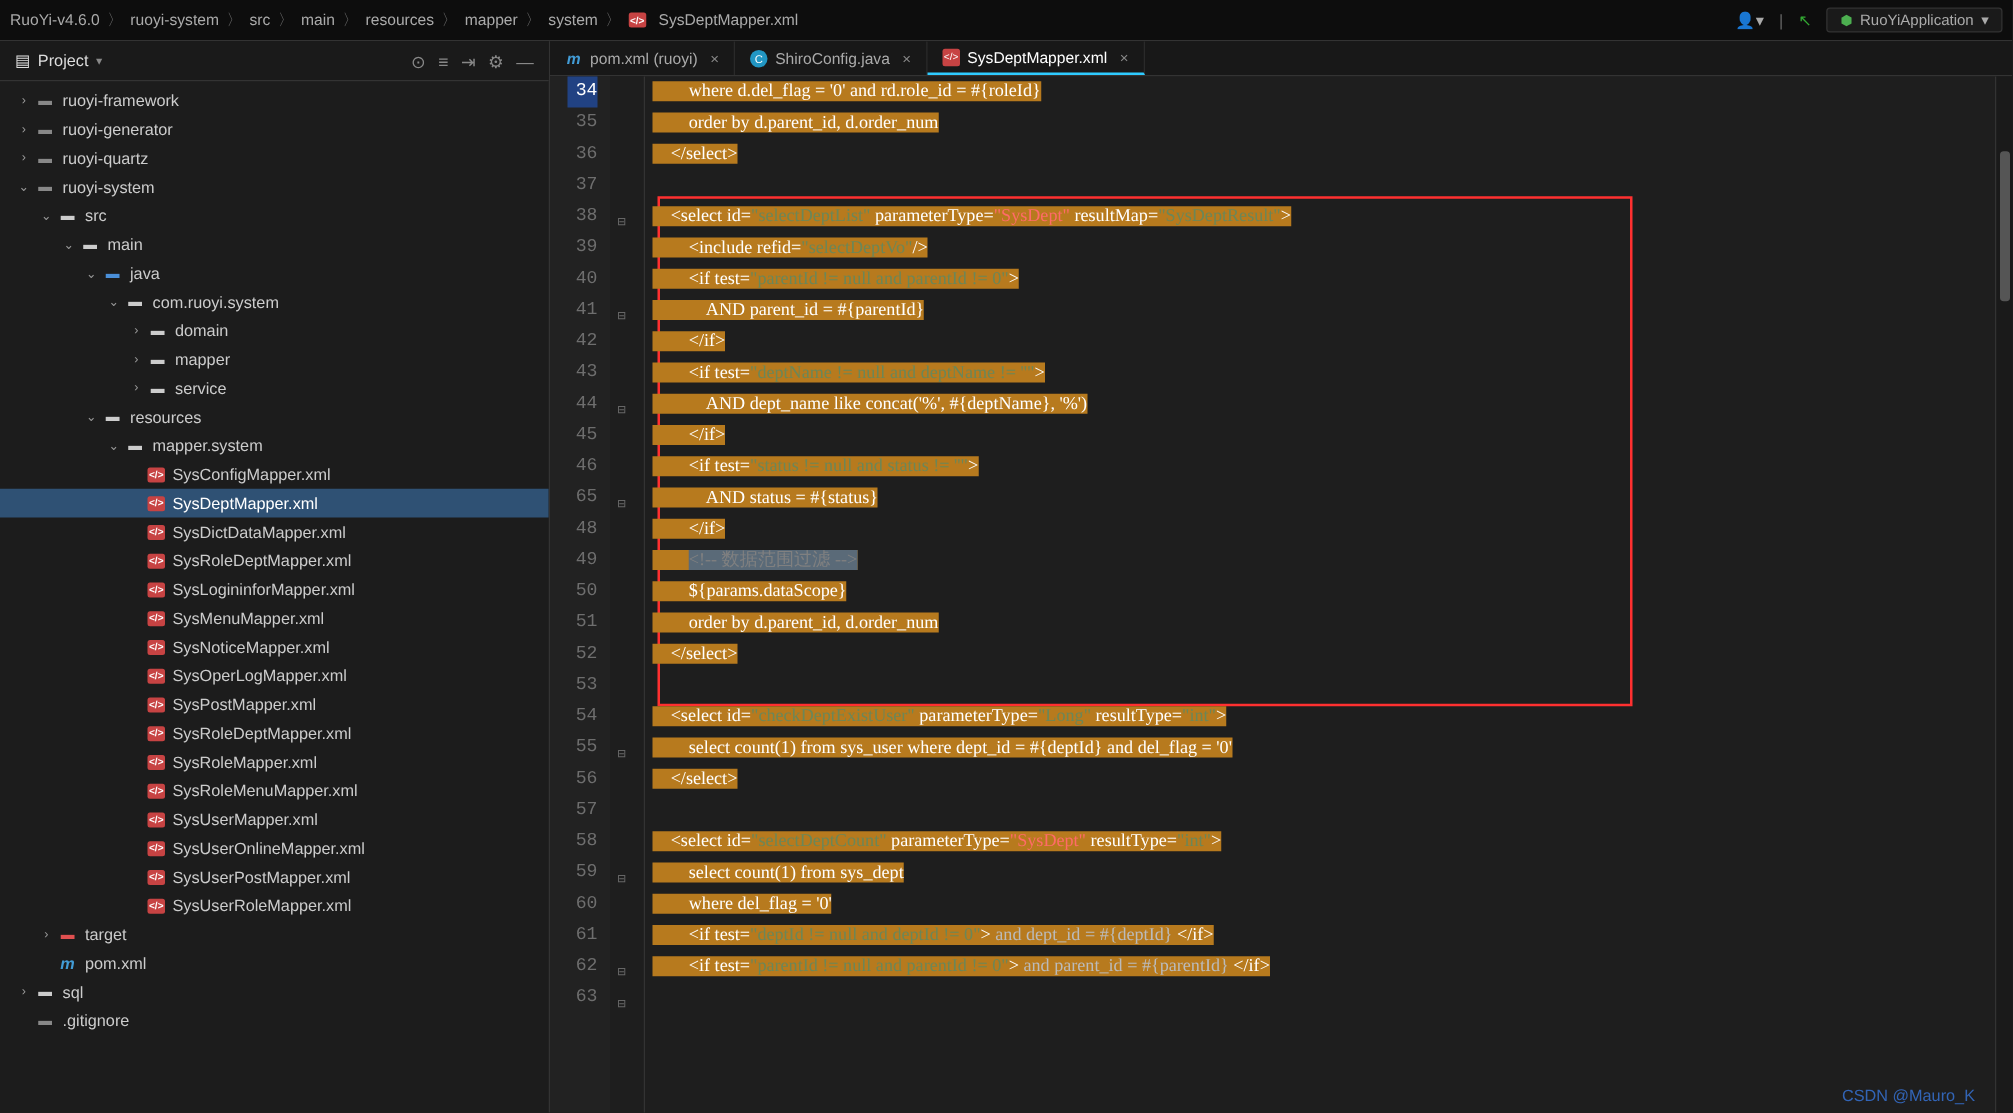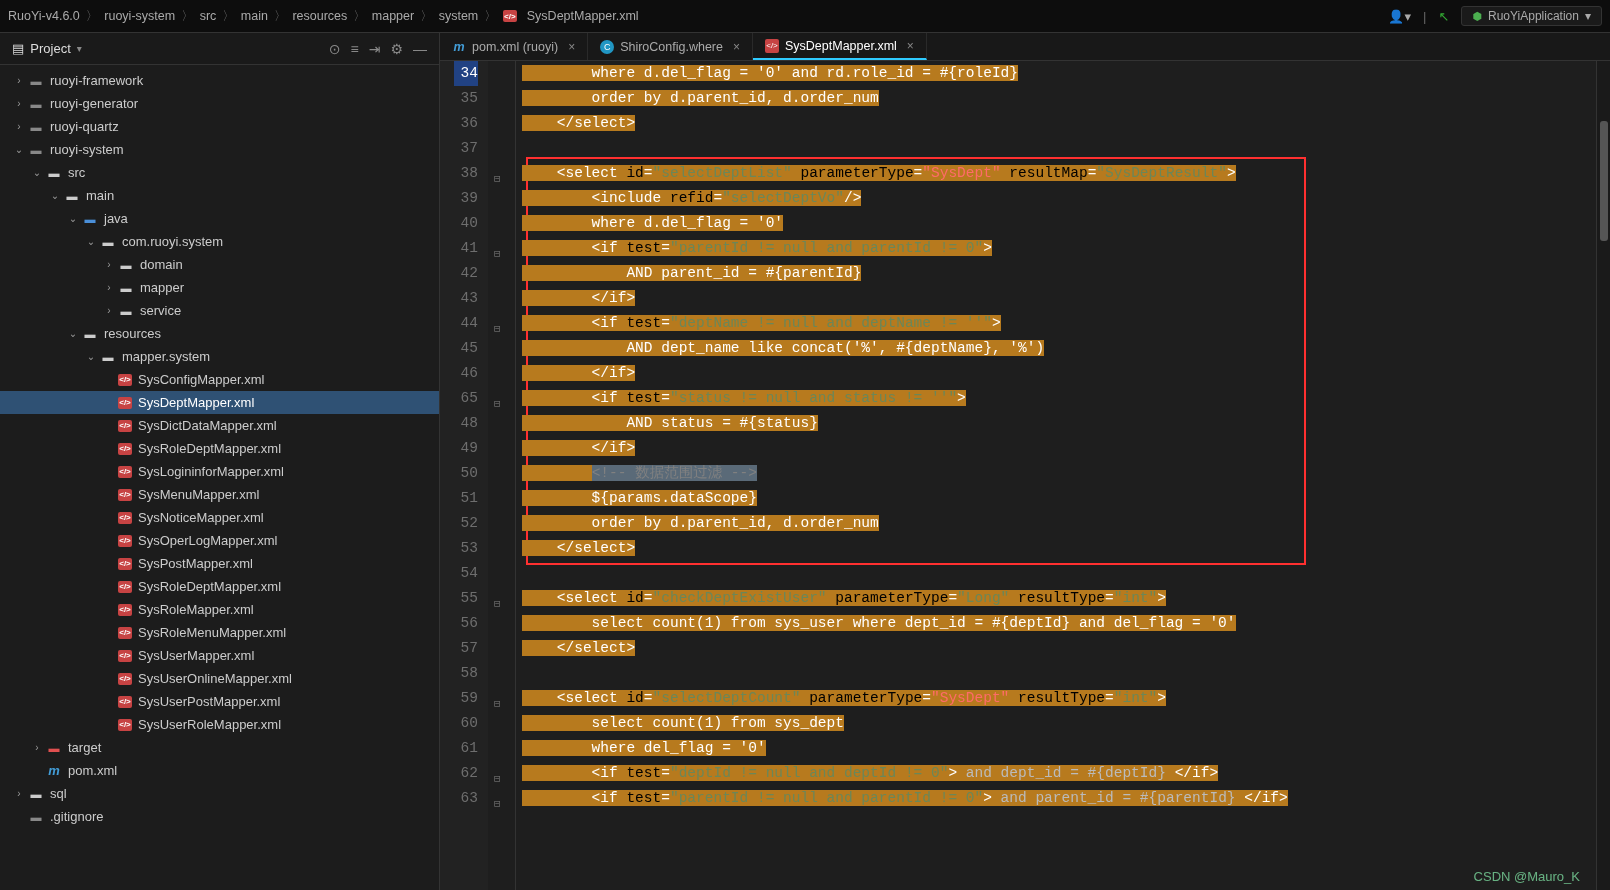--- a/index.html
+++ b/index.html
@@ -44,30 +44,30 @@
 
 .code-area { flex: 1; display: flex; font-family: "Consolas","Courier New",monospace; font-size: 14.5px; line-height: 25px; overflow: hidden; position: relative;}
 .gutter { background: #222; color: #6e6e6e; text-align: right; padding: 0 10px 0 14px; user-select: none; min-width: 48px;}
 .gutter .ln { height: 25px; position: relative;}
 .gutter .ln.highlight { background: #214283; color: #fff;}
 .gutter .arrow-mark { position: absolute; right: -22px; color: #3ea03e; font-size: 16px;}
 .fold-col { width: 28px; background: #1e1e1e; border-right: 1px solid #333; position: relative;}
 .fold-mark { position: absolute; left: 6px; color: #666; font-size: 11px;}
 
 .code { flex: 1; position: relative; overflow: hidden; padding-left: 6px;}
-.code-line { height: 25px; white-space: pre; position: relative;}
+.code-line { height: 25px; white-space: pre; position: relative; font-family: Liberation Serif, serif;}
 .hl-bg { background: #b77a1e; color: #fff;}
-.t-attr { color: #000000; }
+.t-attr { color: #ffffff; }
 .t-str { color: #6a8759; }
 .t-str-red { color: #ff6b68; }
 .t-text { color: #bbb; }
 .t-comment { color: #808080; background: #5a6a78;}
 .red-box { position: absolute; border: 2px solid #ff3030; pointer-events: none;}
 
-.watermark { position: absolute; bottom: 6px; right: 30px; color: #86efac; font-size: 13px; font-family: Arial; opacity: 0.7;}
+.watermark { position: absolute; bottom: 6px; right: 30px; color: #3b82f6; font-size: 13px; font-family: Arial; opacity: 0.7;}
 
 .vscroll { width: 14px; background: #1a1a1a; border-left: 1px solid #333; position: relative;}
 .vscroll-thumb { position: absolute; width: 8px; left: 3px; background: #555; border-radius: 3px;}
 </style>
 </head>
 <body>
 
 <div class="topbar">
   <div class="breadcrumb" id="breadcrumb">
       <span>RuoYi-v4.6.0</span>
@@ -286,21 +286,21 @@
 
   <div class="editor">
     <div class="tabs" id="tabs">
         <div class="tab">
           <span class="ticon" style="color: rgb(66, 156, 214); font-weight: bold; font-style: italic;">m</span>
           <span>pom.xml (ruoyi)</span>
           <span class="close">×</span>
         </div>
         <div class="tab">
           <span class="ticon" style="background: rgb(33, 150, 195); border-radius: 50%; color: rgb(255, 255, 255); font-size: 9px;">C</span>
-          <span>ShiroConfig.where</span>
+          <span>ShiroConfig.java</span>
           <span class="close">×</span>
         </div>
         <div class="tab active">
           <span class="ticon" style="background: rgb(199, 67, 67); color: rgb(255, 255, 255); font-size: 8px; padding: 1px 2px; border-radius: 2px;">&lt;/&gt;</span>
           <span>SysDeptMapper.xml</span>
           <span class="close">×</span>
         </div>
       </div>
     <div class="code-area">
       <div class="gutter" id="gutter">
@@ -368,21 +368,20 @@
           <div class="fold-mark" style="top: 731px;">⊟</div>
         </div>
       <div class="code" id="code">
         <div class="red-box" id="redbox" style="top: 96px; left: 10px; width: 780px; height: 408px;"></div>
       <div class="code-line"><span class="hl-bg">        where d.del_flag = '0' and rd.role_id = #{roleId}</span></div>
           <div class="code-line"><span class="hl-bg">        order by d.parent_id, d.order_num</span></div>
           <div class="code-line"><span class="hl-bg">    &lt;/select&gt;</span></div>
           <div class="code-line"></div>
           <div class="code-line"><span class="hl-bg">    &lt;select <span class="t-attr">id</span>=<span class="t-str">"selectDeptList"</span> <span class="t-attr">parameterType</span>=<span class="t-str-red">"SysDept"</span> <span class="t-attr">resultMap</span>=<span class="t-str">"SysDeptResult"</span>&gt;</span></div>
           <div class="code-line"><span class="hl-bg">        &lt;include <span class="t-attr">refid</span>=<span class="t-str">"selectDeptVo"</span>/&gt;</span></div>
-          <div class="code-line"><span class="hl-bg">        where d.del_flag = '0'</span></div>
           <div class="code-line"><span class="hl-bg">        &lt;if <span class="t-attr">test</span>=<span class="t-str">"parentId != null and parentId != 0"</span>&gt;</span></div>
           <div class="code-line"><span class="hl-bg">            AND parent_id = #{parentId}</span></div>
           <div class="code-line"><span class="hl-bg">        &lt;/if&gt;</span></div>
           <div class="code-line"><span class="hl-bg">        &lt;if <span class="t-attr">test</span>=<span class="t-str">"deptName != null and deptName != ''"</span>&gt;</span></div>
           <div class="code-line"><span class="hl-bg">            AND dept_name like concat('%', #{deptName}, '%')</span></div>
           <div class="code-line"><span class="hl-bg">        &lt;/if&gt;</span></div>
           <div class="code-line"><span class="hl-bg">        &lt;if <span class="t-attr">test</span>=<span class="t-str">"status != null and status != ''"</span>&gt;</span></div>
           <div class="code-line"><span class="hl-bg">            AND status = #{status}</span></div>
           <div class="code-line"><span class="hl-bg">        &lt;/if&gt;</span></div>
           <div class="code-line"><span class="hl-bg">        <span class="t-comment">&lt;!-- 数据范围过滤 --&gt;</span></span></div>

